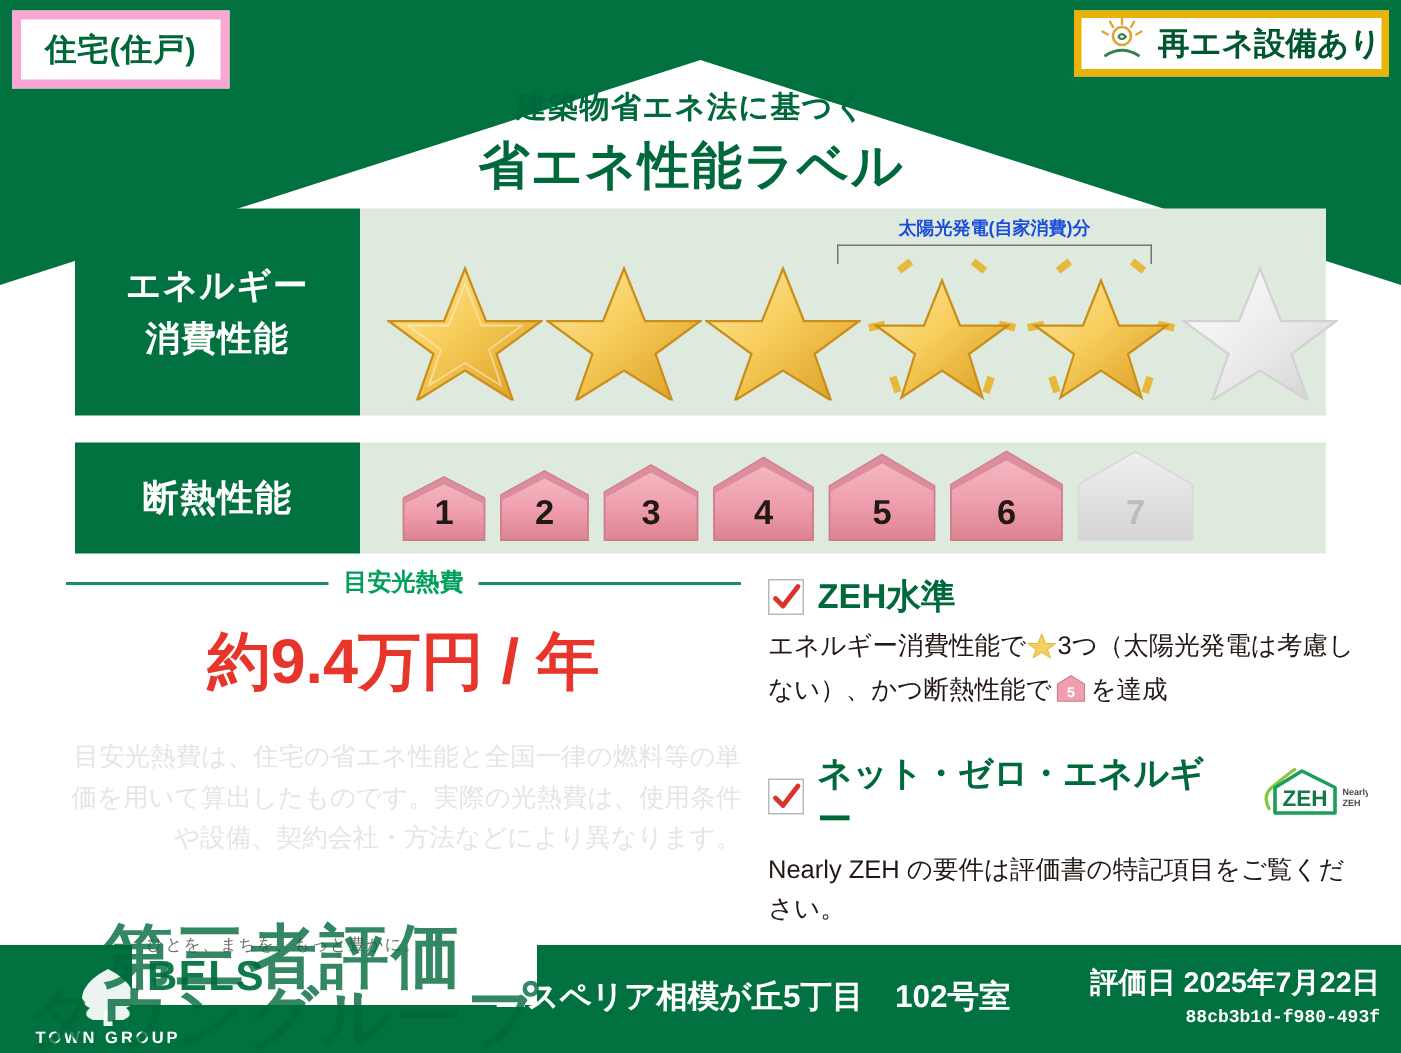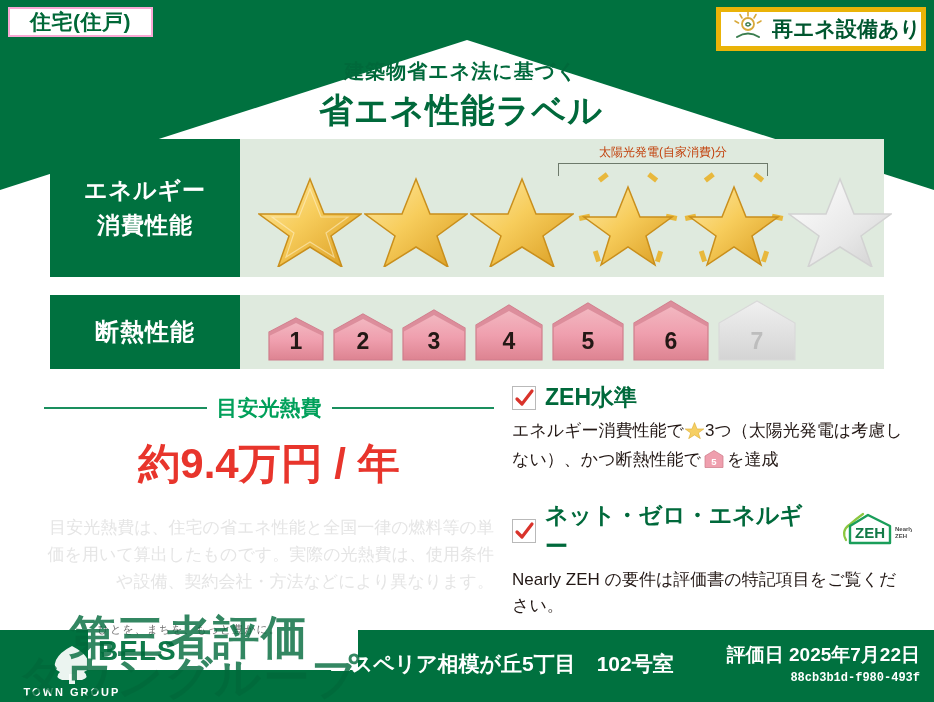--- a/index.html
+++ b/index.html
@@ -16,22 +16,22 @@
   }
 
   
   .badge {
     position: absolute;
     background: #ffffff;
     display: flex; align-items: center; justify-content: center;
     z-index: 12;
   }
   #badge-housing {
-    left: 8px; top: 7px; width: 145px; height: 30px;
-    border: 2px solid #f9a8d4;
+    left: 8px; top: 7px; width: 145px; height: 52px;
+    border: 6px solid #f9a8d4;
   }
   #badge-housing .txt {
     color: #006837; font-weight: 700; font-size: 21px; letter-spacing: .5px;
   }
   #badge-renewable {
     right: 8px; top: 7px; width: 210px; height: 44px;
     border: 5px solid #eab308;
     justify-content: flex-start; padding-left: 10px; gap: 7px;
   }
   #badge-renewable .txt {
@@ -78,21 +78,21 @@
   #row-energy .row-label { font-size: 22px; }
   #row-insulation { top: 295px; height: 74px; }
   #row-insulation .row-label .l1 { font-size: 24px; }
 
   
   #solar-bracket {
     position: absolute; left: 318px; top: 5px; width: 210px; z-index: 7;
     text-align: center;
   }
   #solar-bracket .cap {
-    font-size: 12px; color: #c2410c; font-weight: 400; white-space: nowrap;
+    font-size: 12px; color: #1d4ed8; font-weight: 700; white-space: nowrap;
   }
   #solar-bracket .brk {
     margin-top: 2px; height: 13px;
     border: 1.5px solid #6d7a6b; border-bottom: none;
   }
 
   
   #stars {
     position: absolute; left: 18px; top: 26px; right: 10px; height: 104px;
     display: flex; align-items: center; gap: 2px;
@@ -112,21 +112,21 @@
     text-align: center; font-size: 23px; font-weight: 700; color: #231815;
   }
   .house-wrap.off .house-num { color: #bdbdbd; }
 
   
   #lower { position: absolute; left: 0; top: 378px; width: 934px; height: 222px; z-index: 6; }
 
   #col-left { position: absolute; left: 44px; top: 0; width: 450px; }
   #cost-head {
     display: flex; align-items: center; gap: 10px;
-    color: #00a05a; font-weight: 700; font-size: 21px; justify-content: space-between; margin-top: 16px;
+    color: #00a05a; font-weight: 700; font-size: 16px; justify-content: space-between;
   }
   #cost-head .rule { flex: 1 1 auto; height: 2px; background: #1a8f5e; }
   #cost-value {
     margin-top: 14px; text-align: center;
     color: #e8352c; font-weight: 700; font-size: 42px; letter-spacing: 0px;
   }
   #cost-note {
     margin-top: 22px; color: #e5e5e5; font-size: 17px; line-height: 1.6;
     text-align: right;
   }

